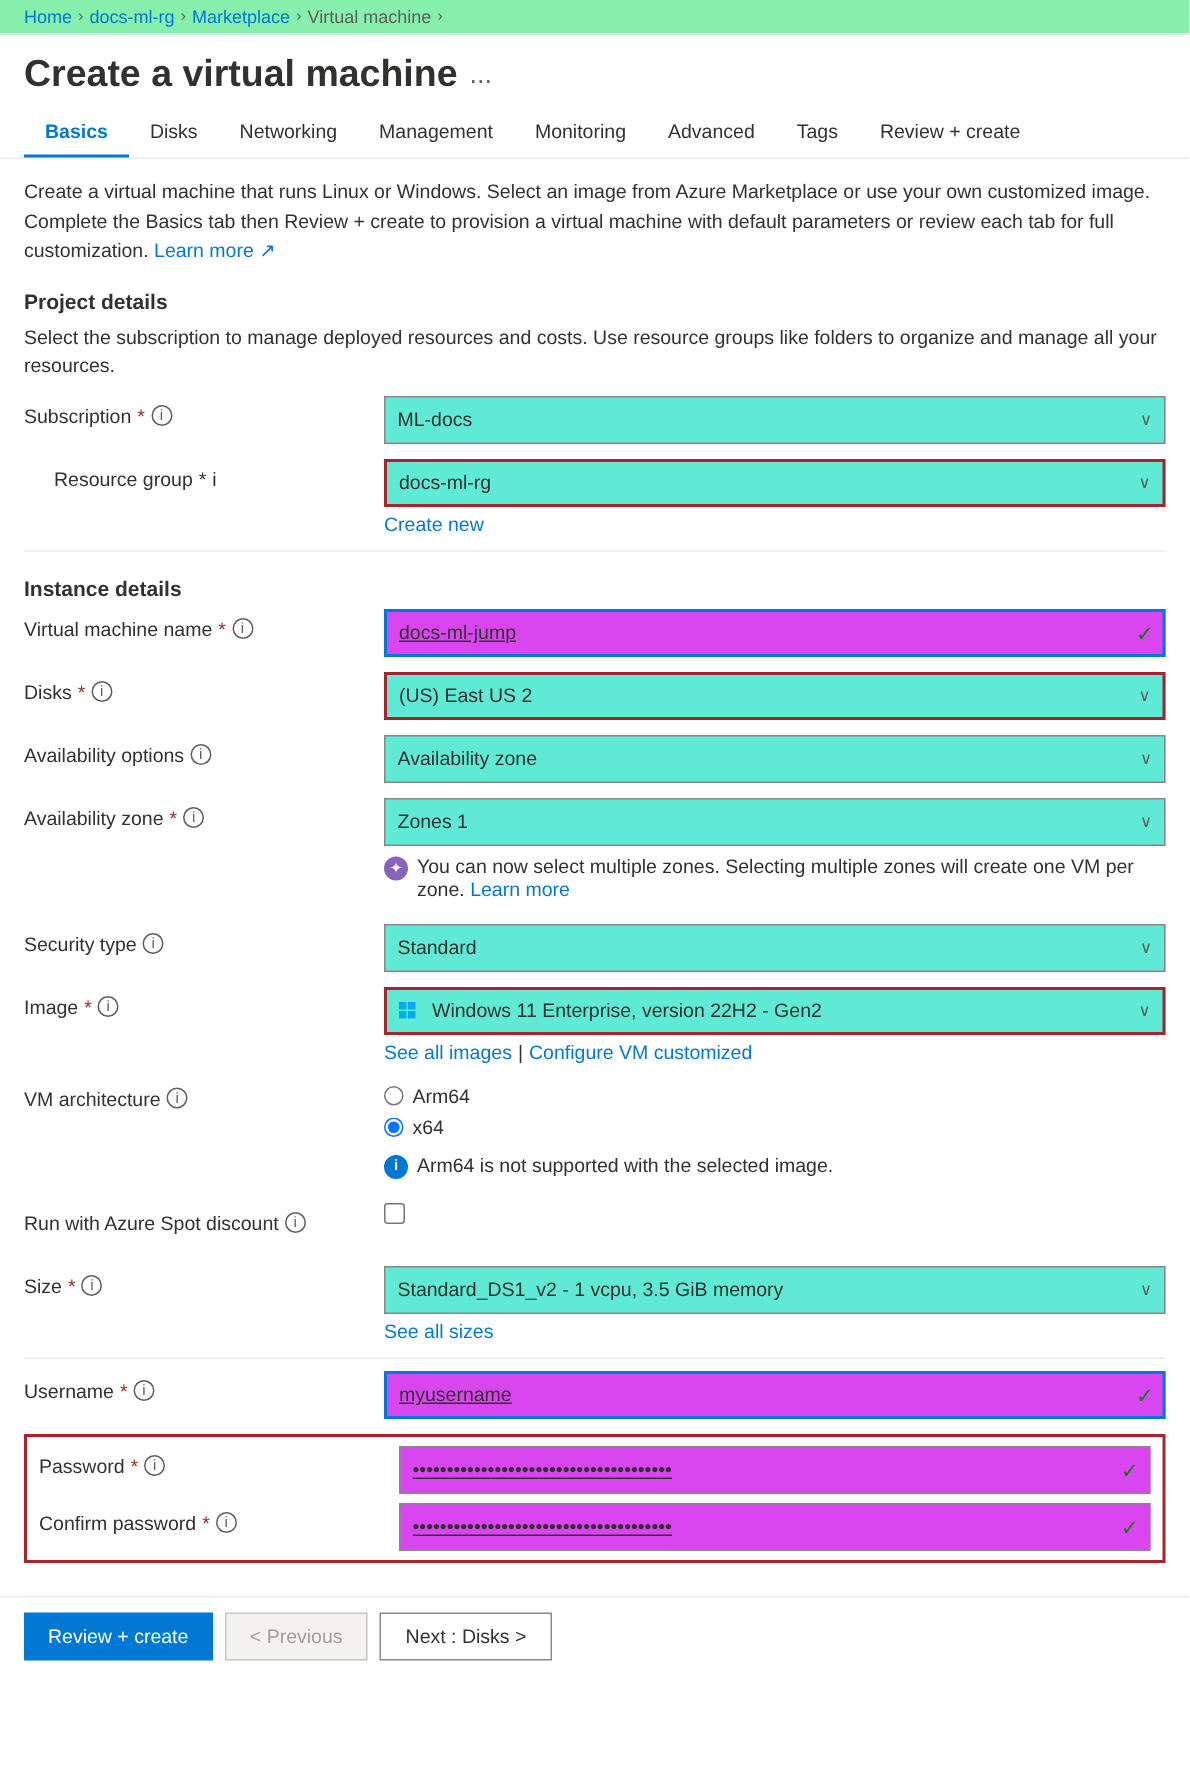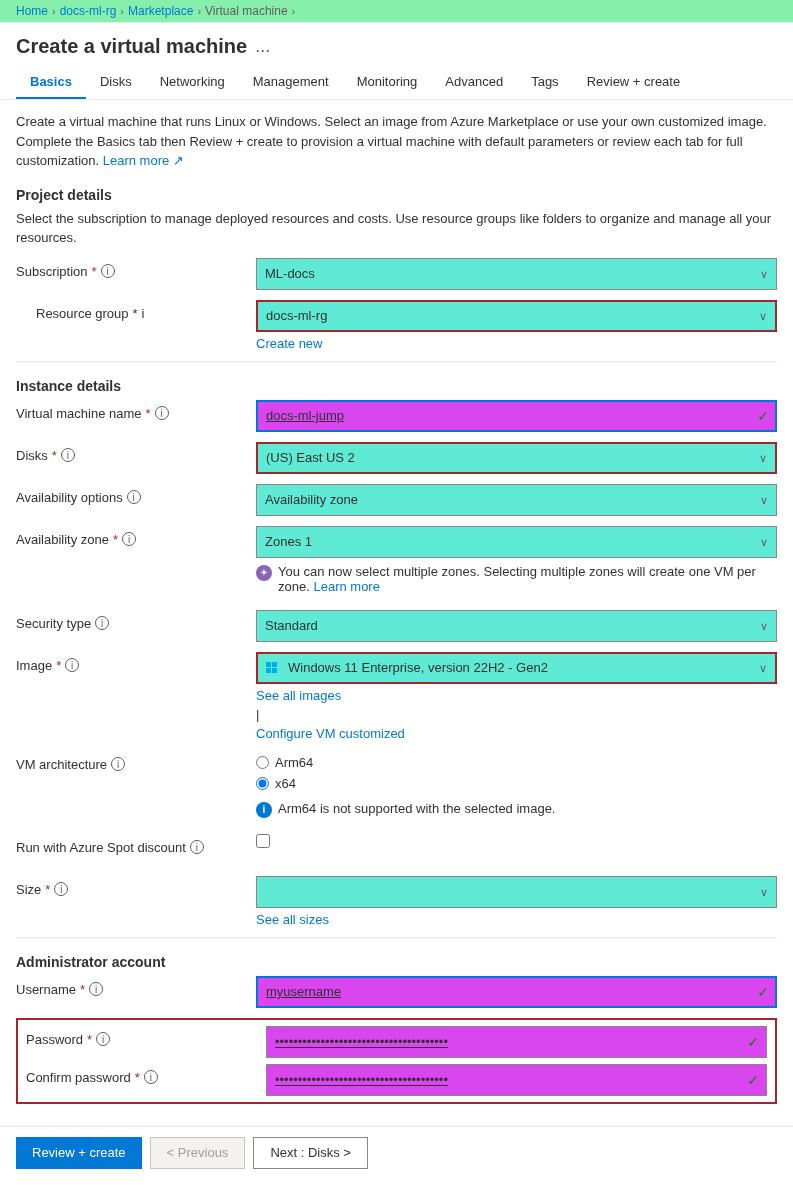--- a/index.html
+++ b/index.html
@@ -27,21 +27,21 @@
       text-decoration: none;
     }
     .breadcrumb-sep { color: #605e5c; font-size: 11px; }
     .page-title {
       padding: 12px 16px 8px 16px;
       display: flex;
       align-items: center;
       gap: 8px;
     }
     .page-title h1 {
-      font-size: 20px;
+      font-size: 25px;
       font-weight: 600;
       color: #323130;
     }
     .page-title .ellipsis { color: #605e5c; font-size: 18px; cursor: pointer; }
     .tabs-bar {
       border-bottom: 1px solid #edebe9;
       padding: 0 16px;
       display: flex;
       gap: 0;
     }
@@ -442,21 +442,21 @@
           <span style="display:inline-grid;grid-template-columns:5px 5px;gap:1px;margin-right:5px;">
             <span style="background:#00adef;width:5px;height:5px;display:block;"></span>
             <span style="background:#00adef;width:5px;height:5px;display:block;"></span>
             <span style="background:#00adef;width:5px;height:5px;display:block;"></span>
             <span style="background:#00adef;width:5px;height:5px;display:block;"></span>
           </span>
           <span>Windows 11 Enterprise, version 22H2 - Gen2</span>
         </span>
         <span class="chevron">∨</span>
       </div>
-      <div style="display:flex;gap:4px;margin-top:4px;font-size:13px;flex-direction:column;">
+      <div style="display:flex;gap:4px;margin-top:4px;font-size:13px;">
         <a class="breadcrumb-link">See all images</a>
         <span>|</span>
         <a class="breadcrumb-link">Configure VM customized</a>
       </div>
     </div>
   </div>
 
   <div class="form-row">
     <div class="form-label">
       <span>VM architecture</span>
@@ -493,29 +493,29 @@
   </div>
 
   <div class="form-row">
     <div class="form-label">
       <span>Size</span>
       <span class="required">*</span>
       <span class="info-icon">i</span>
     </div>
     <div class="form-control">
       <div class="select-box-display">
+        <span>Standard_DS1_v2 - 1 vcpu, 3.5 GiB memory</span>
         <span class="chevron">∨</span>
       </div>
       <a class="see-link">See all sizes</a>
     </div>
   </div>
 
   <hr class="sep-line">
 
-  <div class="section-title">Administrator account</div>
 
   <div class="form-row">
     <div class="form-label">
       <span>Username</span>
       <span class="required">*</span>
       <span class="info-icon">i</span>
     </div>
     <div class="form-control">
       <div class="input-with-check">
         <input type="text" style="border: 2px solid rgb(0, 120, 212);" value="myusername">

